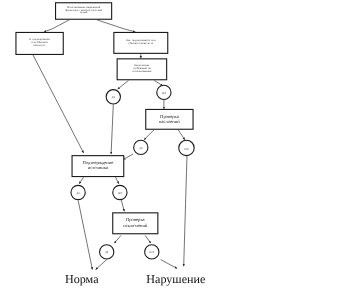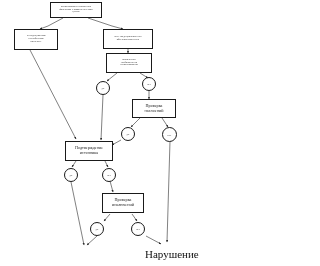--- a/index.html
+++ b/index.html
@@ -177,16 +177,17 @@
   </div>
 
   <div class="node circle" style="left:90px;top:222px;width:14px;height:14px;">
     <span>да</span>
   </div>
 
   <div class="node circle" style="left:131px;top:222px;width:14px;height:14px;">
     <span>нет</span>
   </div>
 
+  <div class="terminal" style="left:59px;top:248px;">Норма</div>
 
-  <div class="terminal" style="left:133px;top:248px;margin-left:12px;">Нарушение</div>
+  <div class="terminal" style="left:133px;top:248px;">Нарушение</div>
 
 </div>
 
 </body></html>

